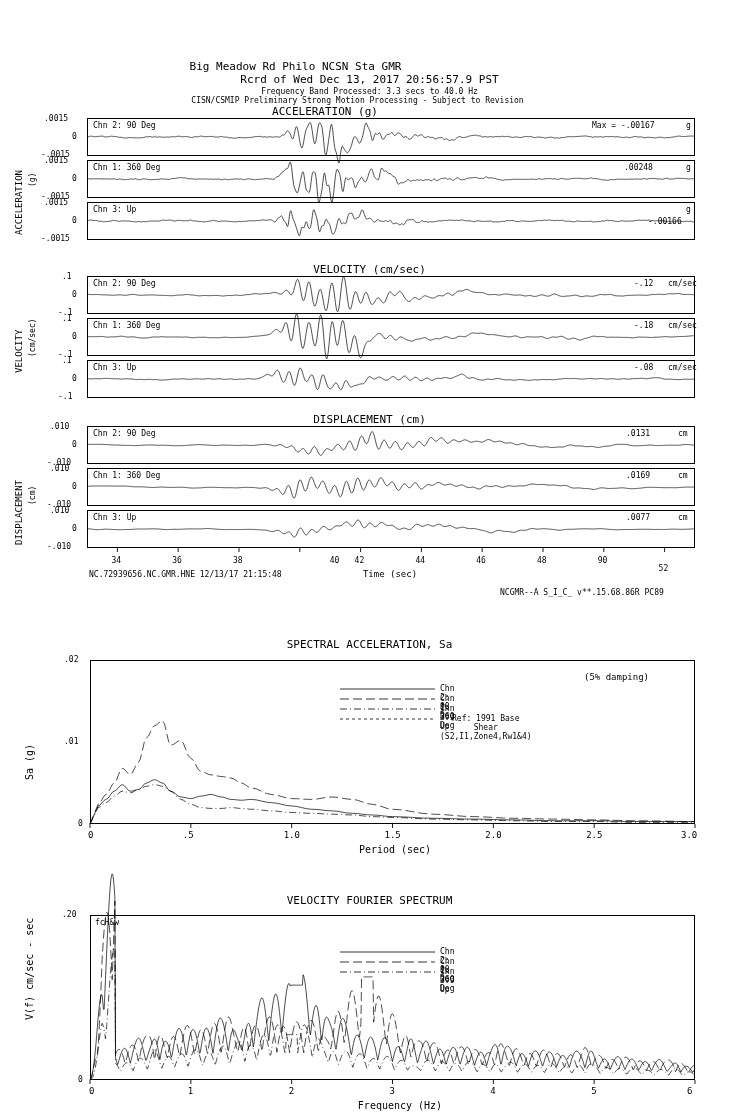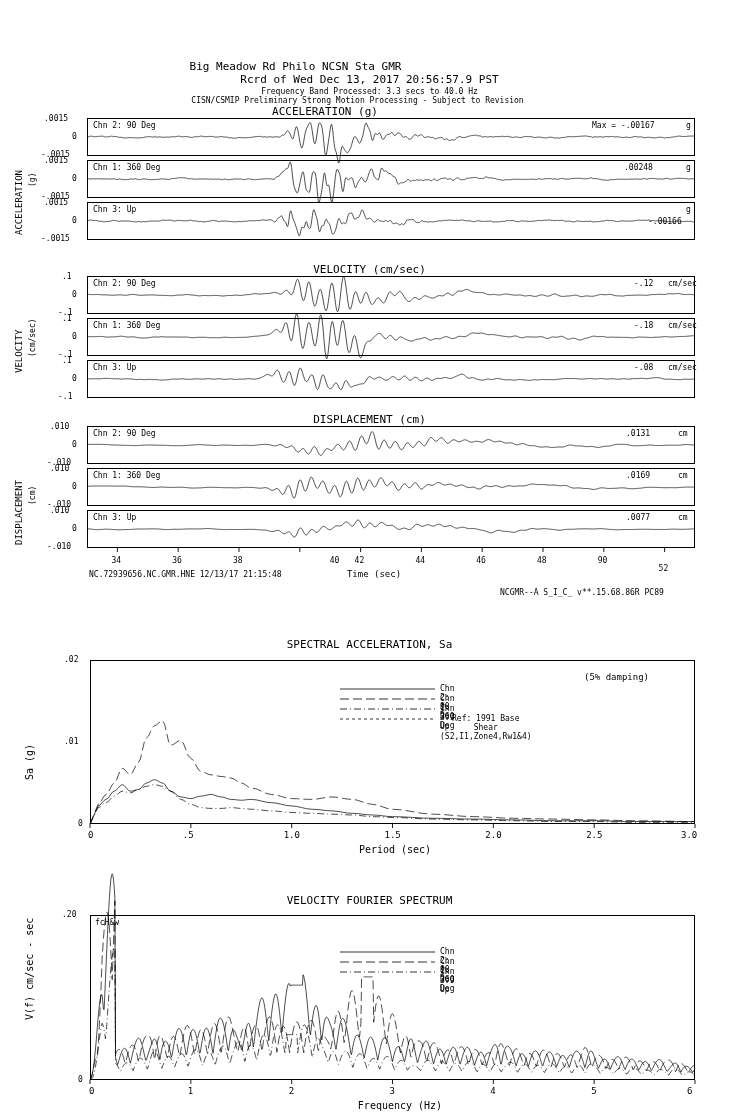--- a/index.html
+++ b/index.html
@@ -171,21 +171,21 @@
           <span class="abs mono t8" style="left: 267.6px; top: 0px;">42</span>
           <span class="abs mono t8" style="left: 328.4px; top: 0px;">44</span>
           <span class="abs mono t8" style="left: 389.2px; top: 0px;">46</span>
           <span class="abs mono t8" style="left: 450px; top: 0px;">48</span>
           <span class="abs mono t8" style="left: 510.8px; top: 0px;">90</span>
           <span class="abs mono t8" style="left: 571.6px; top: 8px;">52</span>
         </div>
     </div>
 
     <div class="abs mono t8" style="left:89px;top:157px;">NC.72939656.NC.GMR.HNE 12/13/17 21:15:48</div>
-    <div class="abs mono t9 ctr" style="left:304px;top:156px;width:140px;">Time (sec)</div>
+    <div class="abs mono t9 ctr" style="left:320px;top:156px;width:140px;">Time (sec)</div>
     <div class="abs mono t8" style="left:478px;top:175px;margin-left:22px;">NCGMR--A S_I_C_ v**.15.68.86R PC89</div>
   </div>
 
   <div class="abs" style="left:0;top:630px;width:739px;height:230px;">
     <div class="abs ctr mono t11" style="left:0;top:8px;width:739px;">SPECTRAL ACCELERATION, Sa</div>
 
     <div class="abs vert mono t10" style="left:24px;top:150px;">Sa (g)</div>
 
     <div class="frame" style="left:90px;top:30px;width:605px;height:164px;"></div>
 

